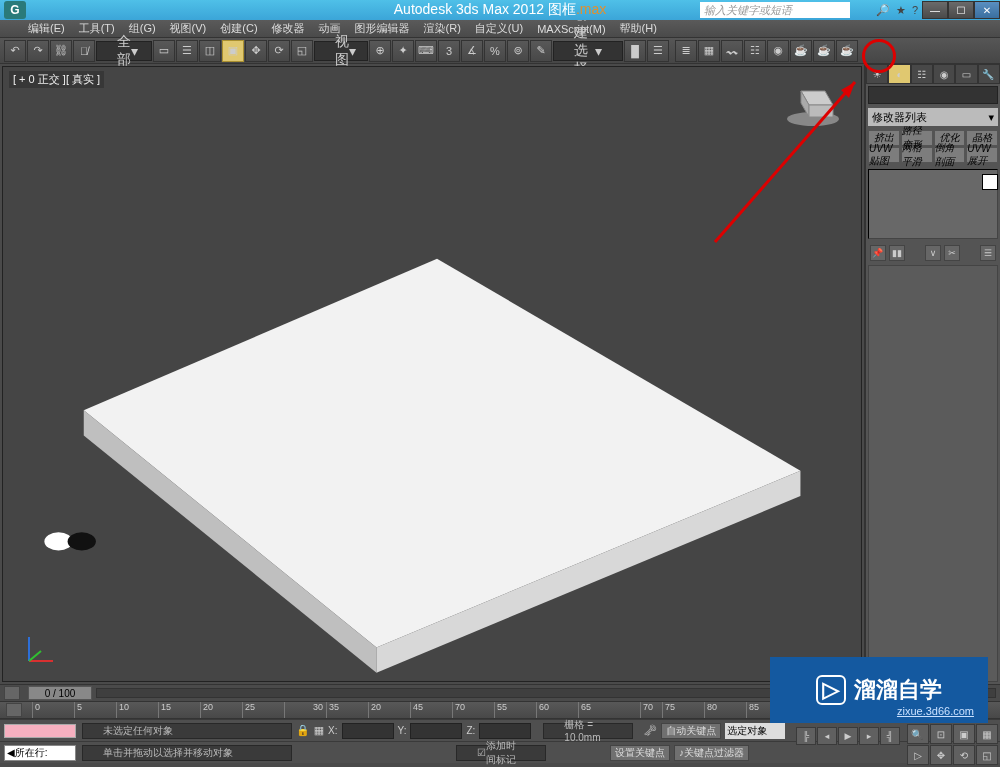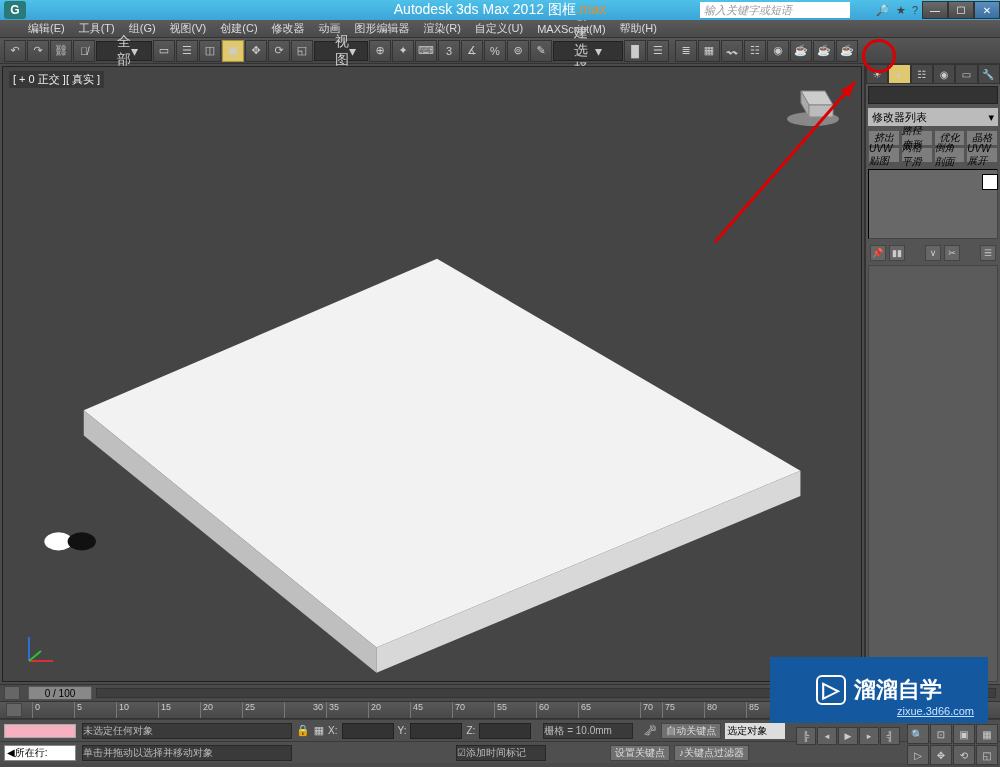--- a/index.html
+++ b/index.html
@@ -43,21 +43,21 @@
 .panel-rest { flex:1; background:#5b5b5b; margin:2px; border:1px solid #444; }
 .timeline-area { height:79px; background:#14532d; display:flex; flex-direction:column; border-top:1px solid #333; }
 .time-slider { height:16px; display:flex; align-items:center; background:#4a4a4a; }
 .slider-thumb { width:64px; height:14px; background:#888; border:1px solid #555; color:#000; font-size:10px; display:flex; align-items:center; justify-content:center; margin-left:8px; }
 .slider-track { flex:1; height:10px; background:#3f3f3f; border:1px solid #333; margin:0 4px; }
 .sm-toggle { width:16px; height:14px; background:#666; border:1px solid #444; margin-left:4px; }
 .ruler { height:18px; background:linear-gradient(#585858,#484848); position:relative; border-top:1px solid #333; border-bottom:1px solid #333; font-size:9px; color:#ccc; }
 .ruler-tick { position:absolute; top:0; height:100%; border-left:1px solid #777; padding-left:2px; }
 .status-rows { flex:1; display:flex; flex-direction:column; }
 .status-row { flex:1; display:flex; align-items:center; gap:4px; padding:0 2px; background:#4f4f4f; border-top:1px solid #3a3a3a; }
-.status-field { height:16px; background:#3a3a3a; border:1px solid #282828; padding:0 0; color:#bbb; font-size:10px; display:flex; align-items:center; }
+.status-field { height:16px; background:#3a3a3a; border:1px solid #282828; padding:0 20px; color:#bbb; font-size:10px; display:flex; align-items:center; }
 .sf-lbl { color:#ccc; font-size:10px; }
 .xyz-box { width:52px; height:16px; background:#333; border:1px solid #222; }
 .nav-cluster { position:absolute; right:2px; bottom:2px; display:grid; grid-template-columns:repeat(4,22px); grid-template-rows:repeat(2,20px); gap:1px; }
 .nav-btn { background:#606060; border:1px solid #3a3a3a; display:flex; align-items:center; justify-content:center; font-size:10px; }
 .anim-cluster { position:absolute; right:100px; bottom:22px; display:flex; gap:1px; }
 .anim-btn { width:20px; height:18px; background:#606060; border:1px solid #3a3a3a; display:flex; align-items:center; justify-content:center; font-size:9px; }
 .key-filter { width:60px; height:16px; background:#ddd; color:#000; font-size:10px; padding:0 2px; display:flex; align-items:center; }
 .watermark { position:absolute; right:12px; bottom:44px; width:218px; height:66px; background:#1459a0; display:flex; align-items:center; justify-content:center; color:#fff; font-size:22px; font-weight:bold; gap:8px; z-index:40; }
 .watermark .sub { position:absolute; bottom:6px; right:14px; font-size:11px; color:#c8e0ff; font-weight:normal;text-decoration:underline; }
 .play-ic { width:30px; height:30px; border:2px solid #fff; border-radius:6px; display:flex; align-items:center; justify-content:center; }

